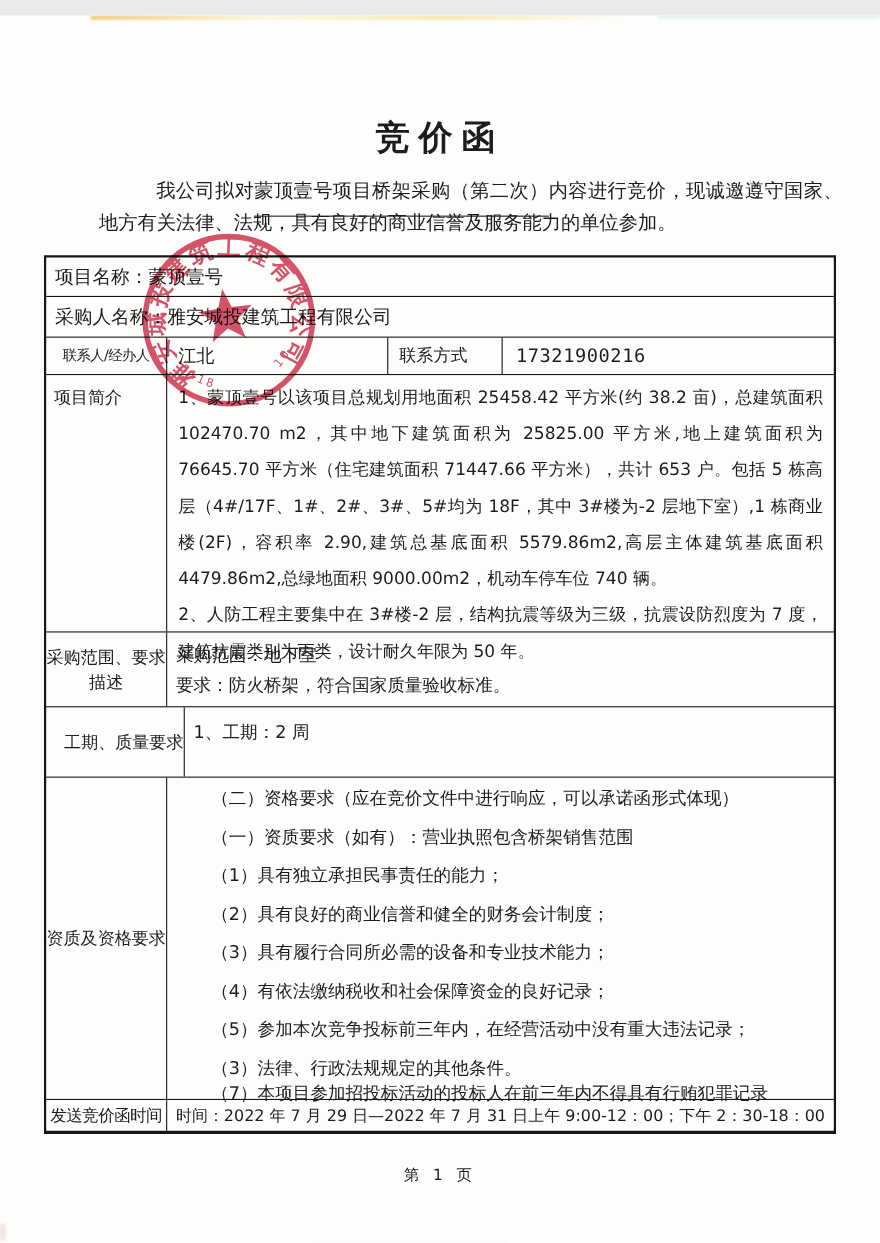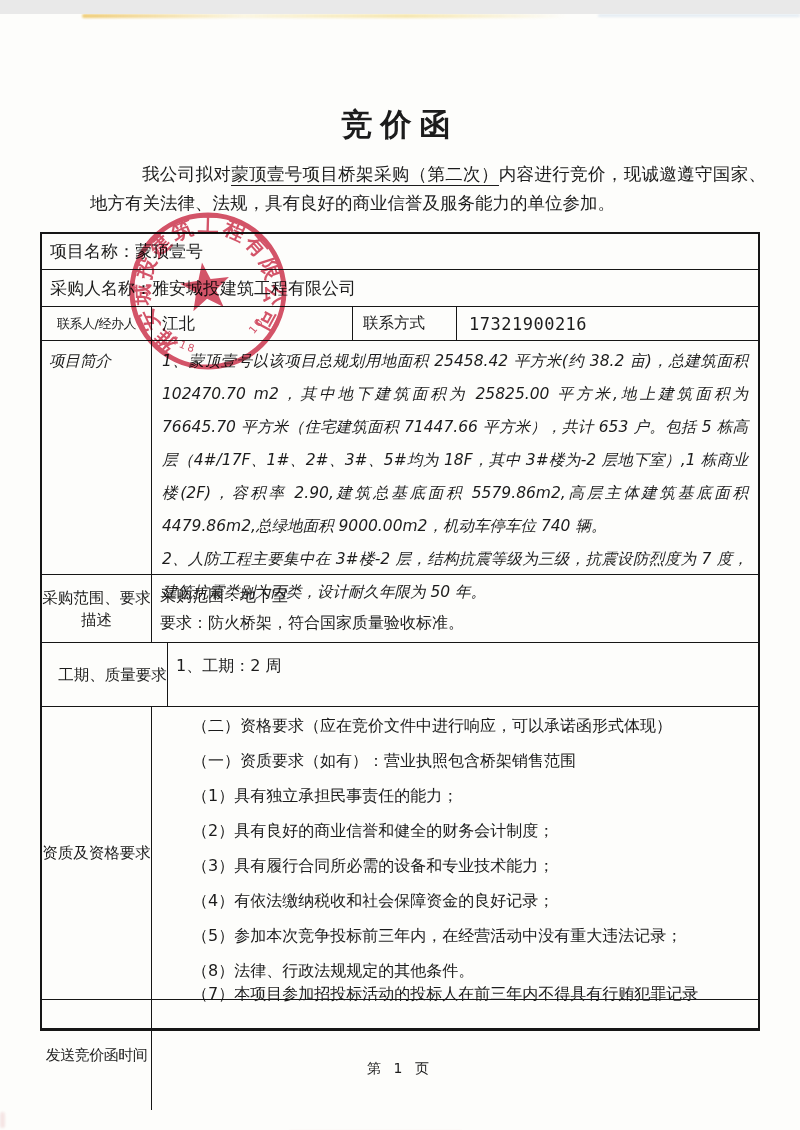--- a/index.html
+++ b/index.html
@@ -18,35 +18,35 @@
   .a-b2 { left:152px; top:1120px; width:58px;  height:6px; background:rgba(240,205,206,.5); }
   .a-b3 { left:288px; top:1117px; width:175px; height:9px; background:rgba(236,195,198,.6); }
   .a-b4 { left:470px; top:1120px; width:58px;  height:6px; background:rgba(242,210,210,.45); }
   .a-b5 { left:552px; top:1121px; width:72px;  height:6px; background:rgba(243,214,214,.4); }
   .a-left-dot { left:0; top:1098px; width:5px; height:16px; background:rgba(238,205,205,.5); }
 
   .title { position:absolute; top:90px; left:0; right:0; margin:0; text-align:center;
     font-size:31px; font-weight:bold; letter-spacing:8px; }
   .intro { position:absolute; top:146px; left:90px; width:676px; margin:0;
     font-size:17.5px; line-height:29px; text-indent:52px; text-align:justify; }
-  .underlined { border-bottom:1.5px solid var(--ink); padding-bottom:1px; }
+  .underlined { border-bottom:1.5px solid var(--ink); padding-bottom:12px; }
 
   .table { position:absolute; top:218px; left:40px; width:716px;
     border:2px solid var(--line); border-bottom-width:3.5px; background:transparent; }
   .row { display:flex; border-bottom:1.5px solid var(--line); box-sizing:border-box; align-items:stretch; }
   .row:last-child { border-bottom:none; }
   .cell { box-sizing:border-box; }
   .label-col { flex:0 0 110px; width:110px; border-right:1.5px solid var(--line);
     display:flex; flex-direction:column; align-items:center; justify-content:center;
     text-align:center; font-size:15.5px; line-height:22px; }
   .content-col { flex:1 1 auto; min-width:0; }
   .r-single { min-height:35px; display:flex; align-items:center; padding-left:8px; font-size:17px; }
   .r1 { height:36px; } .r2 { height:37px; } .r3 { height:34px; }
-  .r4 { height:234px;font-style:italic; } .r5 { height:68px; } .r6 { height:64px;padding-left:16px; }
-  .r7 { height:293px; } .r8 { height:28px;flex-direction:column; }
+  .r4 { height:234px; } .r5 { height:68px; } .r6 { height:64px;padding-left:16px; }
+  .r7 { height:293px; } .r8 { height:28px; }
   .r3 .label-col { font-size:13px; letter-spacing:-0.5px; }
   .c-contact-value { flex:0 0 201px; width:201px; border-right:1.5px solid var(--line);
     display:flex; align-items:center; padding-left:10px; font-size:16.5px; }
   .c-contact-method { flex:0 0 104px; width:104px; border-right:1.5px solid var(--line);
     display:flex; align-items:center; padding-left:10px; font-size:15.5px; }
   .c-phone { flex:1 1 auto; display:flex; align-items:center; padding-left:12px;
     font-size:17px; font-family:"DejaVu Sans Mono","Liberation Mono",monospace; letter-spacing:.5px; }
   .r4 .label-col { justify-content:flex-start; align-items:flex-start; padding:9px 0 0 7px; text-align:left; }
   .overview-body { padding:4px 10px 0 10px; font-size:15.5px; line-height:33px; text-align:justify; }
   .overview-body p { margin:0; }
@@ -134,21 +134,21 @@
     <div class="row r7">
       <div class="cell label-col">资质及资格要求</div>
       <div class="cell content-col qual-body">
         <div class="qual-item">（二）资格要求（应在竞价文件中进行响应，可以承诺函形式体现）</div>
         <div class="qual-item">（一）资质要求（如有）：营业执照包含桥架销售范围</div>
         <div class="qual-item">（1）具有独立承担民事责任的能力；</div>
         <div class="qual-item">（2）具有良好的商业信誉和健全的财务会计制度；</div>
         <div class="qual-item">（3）具有履行合同所必需的设备和专业技术能力；</div>
         <div class="qual-item">（4）有依法缴纳税收和社会保障资金的良好记录；</div>
         <div class="qual-item">（5）参加本次竞争投标前三年内，在经营活动中没有重大违法记录；</div>
-        <div class="qual-item tight">（8）法律、行政法规规定的其他条件。</div>
+        <div class="qual-item tight">（3）法律、行政法规规定的其他条件。</div>
         <div class="qual-item">（7）本项目参加招投标活动的投标人在前三年内不得具有行贿犯罪记录</div>
       </div>
     </div>
 
     <div class="row r8">
       <div class="cell label-col">发送竞价函时间</div>
       <div class="cell content-col time-body">时间：2022 年 7 月 29 日—2022 年 7 月 31 日上午 9:00-12：00；下午 2：30-18：00（北京时间）。</div>
     </div>
 
   </div>

